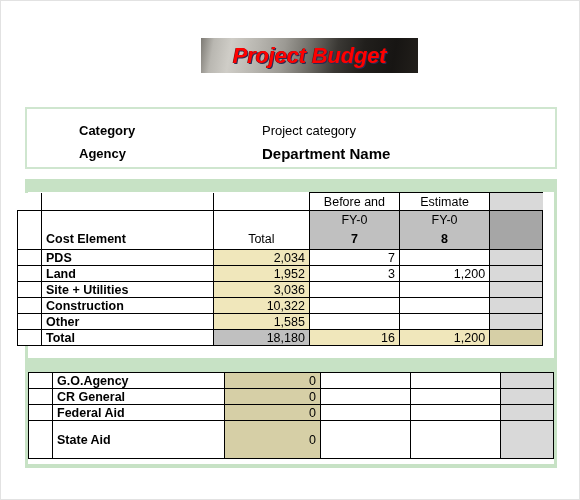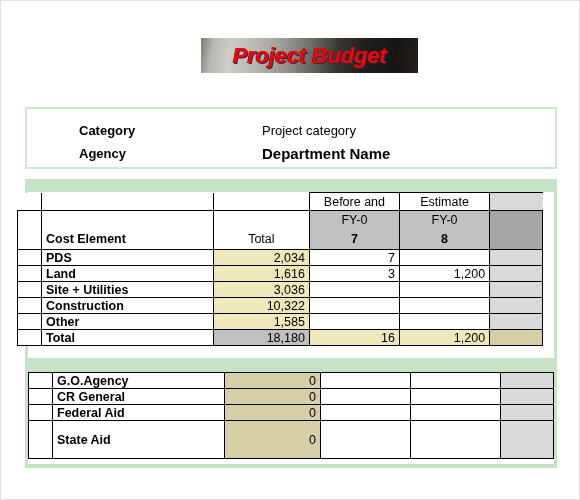--- a/index.html
+++ b/index.html
@@ -239,21 +239,21 @@
         <td></td>
         <td class="lbl">PDS</td>
         <td class="num b bg-cream">2,034</td>
         <td class="num">7</td>
         <td class="num"></td>
         <td class="bg-gray-l"></td>
       </tr>
       <tr class="h-row">
         <td></td>
         <td class="lbl">Land</td>
-        <td class="num b bg-cream">1,616</td>
+        <td class="num b bg-cream">1,952</td>
         <td class="num">3</td>
         <td class="num">1,200</td>
         <td class="bg-gray-l"></td>
       </tr>
       <tr class="h-row">
         <td></td>
         <td class="lbl">Site + Utilities</td>
         <td class="num b bg-cream">3,036</td>
         <td class="num"></td>
         <td class="num"></td>

